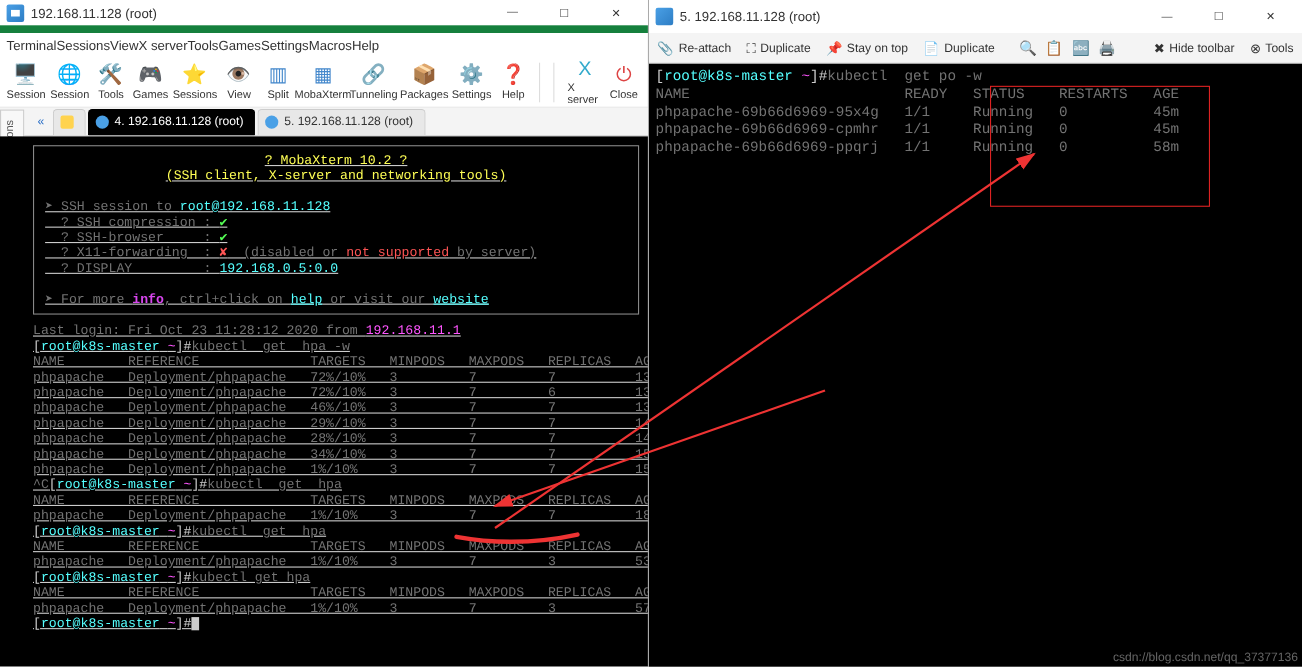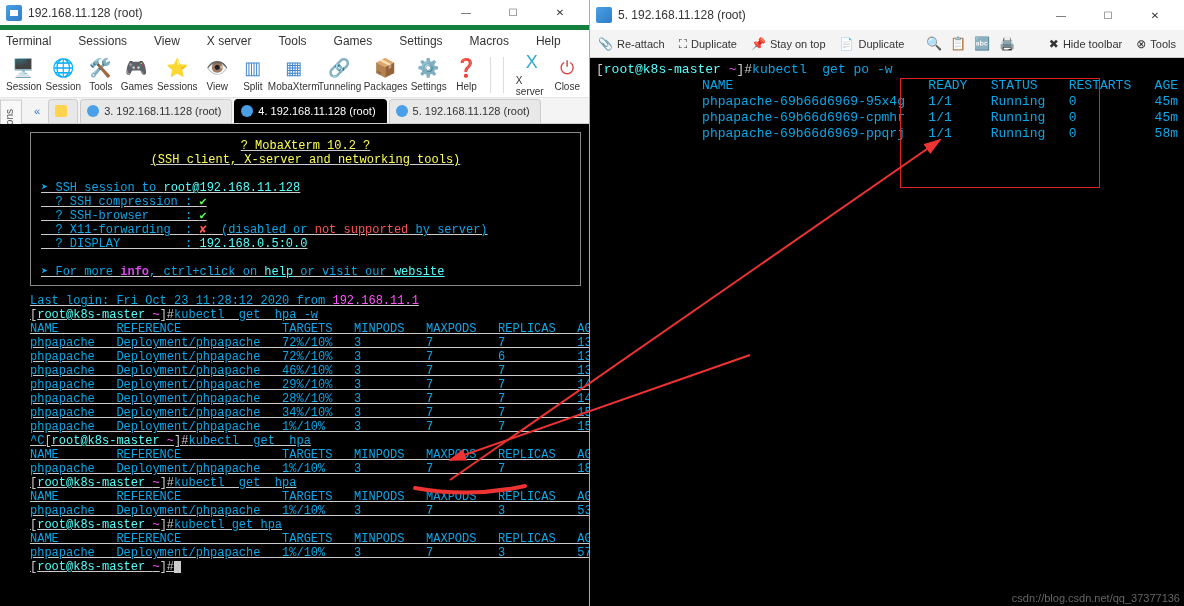--- a/index.html
+++ b/index.html
@@ -1,27 +1,27 @@
 <!DOCTYPE html>
 <html><head>
 <meta charset="utf-8">
 <style>
 * { margin:0; padding:0; box-sizing:border-box; }
 body { font-family: "Segoe UI", Tahoma, sans-serif; font-size:12px; background:#fff; width:1184px; height:606px; overflow:hidden; position:relative; }
 .app { display:flex; width:1184px; height:606px; }
 .left-pane { width:590px; height:606px; display:flex; flex-direction:column; border-right:1px solid #aaa; background:#fff; }
 .right-pane { width:594px; height:606px; display:flex; flex-direction:column; background:#000; }
-.titlebar { height:30px; background:#fff; display:flex; align-items:center; padding:0 6px; border-bottom:5px solid #15803d; }
+.titlebar { height:30px; background:#fff; display:flex; align-items:center; padding:0 6px; border-bottom:7px solid #15803d; }
 .titlebar .icon-sq { width:16px; height:16px; background:linear-gradient(135deg,#4aa0e6,#2d7dc4); margin-right:6px; border-radius:2px; display:flex; align-items:center; justify-content:center; }
 .titlebar .icon-sq::after { content:""; width:8px; height:6px; background:#fff; }
 .titlebar .title { flex:1; font-size:12px; color:#333; }
 .win-ctrl { display:flex; gap:1px; }
 .win-ctrl span { width:46px; height:28px; display:flex; align-items:center; justify-content:center; color:#555; font-size:10px; }
 .win-ctrl .close-icon { color:#333; }
-.menubar { height:22px; display:flex; align-items:center; padding:0 6px; gap:27px; color:#333; }
+.menubar { height:22px; display:flex; align-items:center; padding:0 6px; gap:0; color:#333; }
 .menubar span { font-size:12px; }
 .toolbar { height:46px; display:flex; align-items:center; padding:2px 6px; gap:4px; border-bottom:1px solid #e5e5e5; }
 .tb-item { display:flex; flex-direction:column; align-items:center; justify-content:center; width:42px; gap:2px; }
 .tb-item .ic { font-size:18px; }
 .tb-item .lb { font-size:10px; color:#333; }
 .tb-sep { width:1px; height:36px; background:#ddd; margin:0 4px; }
 .tabbar { height:26px; background:#f4f4f4; display:flex; align-items:center; gap:2px; padding:0 30px 0 28px; border-bottom:1px solid #ccc; }
 .tab { height:24px; padding:0 10px 0 6px; display:flex; align-items:center; gap:5px; font-size:11px; background:#e8e8e8; border:1px solid #ccc; border-bottom:none; border-radius:4px 4px 0 0; color:#333; }
 .tab.active { background:#000; color:#fff; border-color:#000; }
 .tab .ti { width:12px; height:12px; border-radius:50%; background:#4aa0e6; }
@@ -29,21 +29,21 @@
 .side-stack { position:absolute; left:0; top:100px; width:22px; display:flex; flex-direction:column; }
 .side-stack .st { writing-mode:vertical-rl; transform:rotate(180deg); font-size:10px; padding:8px 3px; border:1px solid #ccc; background:#f8f8f8; color:#555; }
 .side-stack .st.active { background:#fff; font-weight:bold; }
 .terminal { flex:1; background:#000; color:#ccc; font-family:"Consolas","Courier New",monospace; font-size:12px; line-height:14px; padding:4px 8px 4px 30px; white-space:pre; overflow:hidden; position:relative;text-decoration:underline; }
 .box { border:1px solid #888; padding:6px 10px; margin:4px 0 8px 0; }
 .g { color:#55ff55; }
 .y { color:#ffff55; }
 .c { color:#55ffff; }
 .r { color:#ff5555; }
 .m { color:#ff55ff; }
-.w { color:#0ea5e9;text-align:right; }
+.w { color:#737373; }
 .bw { color:#d946ef; font-weight:bold; }
 .u { text-decoration:underline; }
 .right-titlebar { height:30px; background:#fff; display:flex; align-items:center; padding:0 6px; color:#333; }
 .right-titlebar .ic2 { width:16px; height:16px; background:linear-gradient(135deg,#4aa0e6,#2d7dc4); margin-right:6px; border-radius:2px; }
 .right-toolbar { height:28px; background:#f4f4f4; display:flex; align-items:center; padding:0 8px; gap:14px; color:#333; font-size:11px; border-bottom:1px solid #ccc; }
 .rt-item { display:flex; align-items:center; gap:4px; }
 .rt-item .ric { font-size:12px; }
 .rt-icons { display:flex; gap:8px; margin-left:8px; }
 .rt-icons span { font-size:13px; }
 .terminal2 { flex:1; background:#000; color:#ccc; font-family:"Consolas","Courier New",monospace; font-size:13px; line-height:16px; padding:4px 6px; white-space:pre; position:relative; }
@@ -137,24 +137,20 @@
         </div>
         <div class="tb-item">
           <div class="ic" style="color: rgb(221, 68, 68);">⏻</div>
           <div class="lb">Close</div>
         </div>
       </div>
     <div class="tabbar">
       <span class="chev">«</span>
       <div class="tab home">
           <span class="ti"></span>
-        </div>
-      <div class="tab">
-          <span class="ti"></span>
-          <span>3. 192.168.11.128 (root)</span>
         </div>
       <div class="tab active">
           <span class="ti"></span>
           <span>4. 192.168.11.128 (root)</span>
         </div>
       <div class="tab">
           <span class="ti"></span>
           <span>5. 192.168.11.128 (root)</span>
         </div>
     </div>

